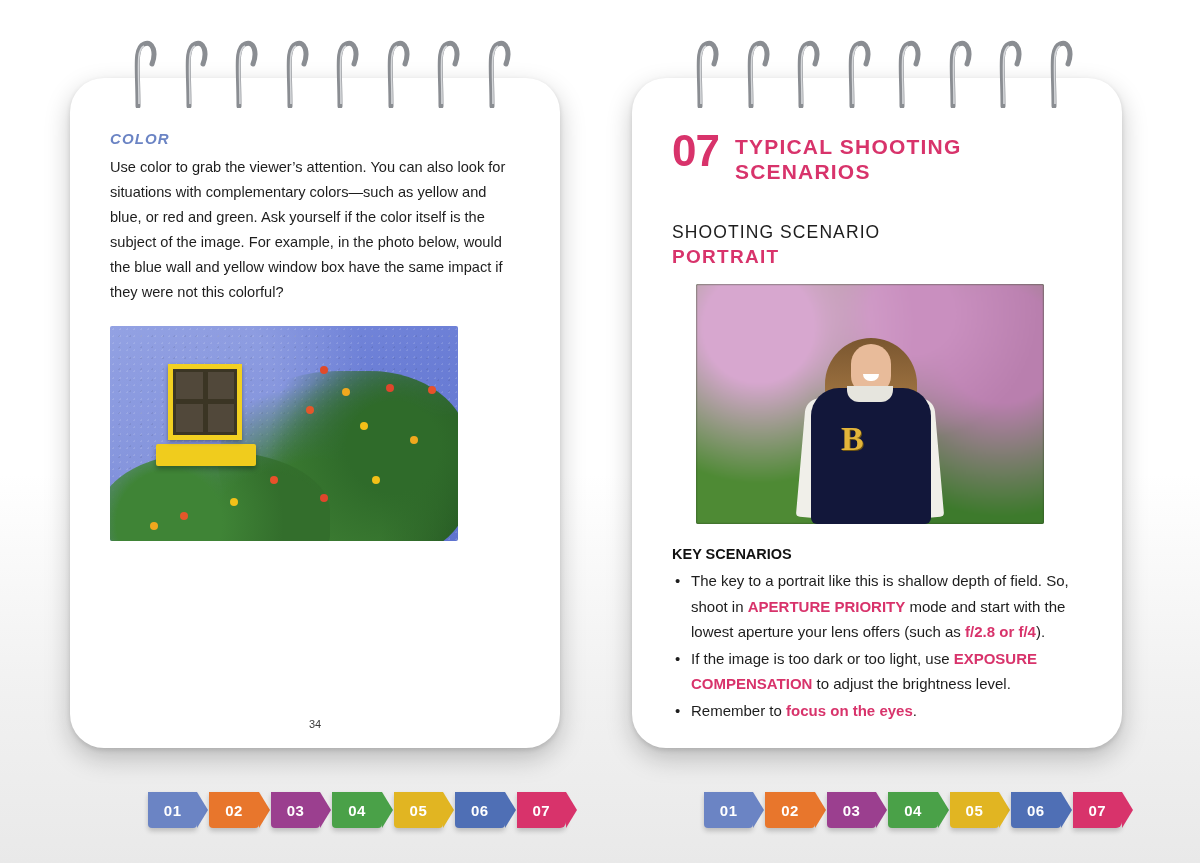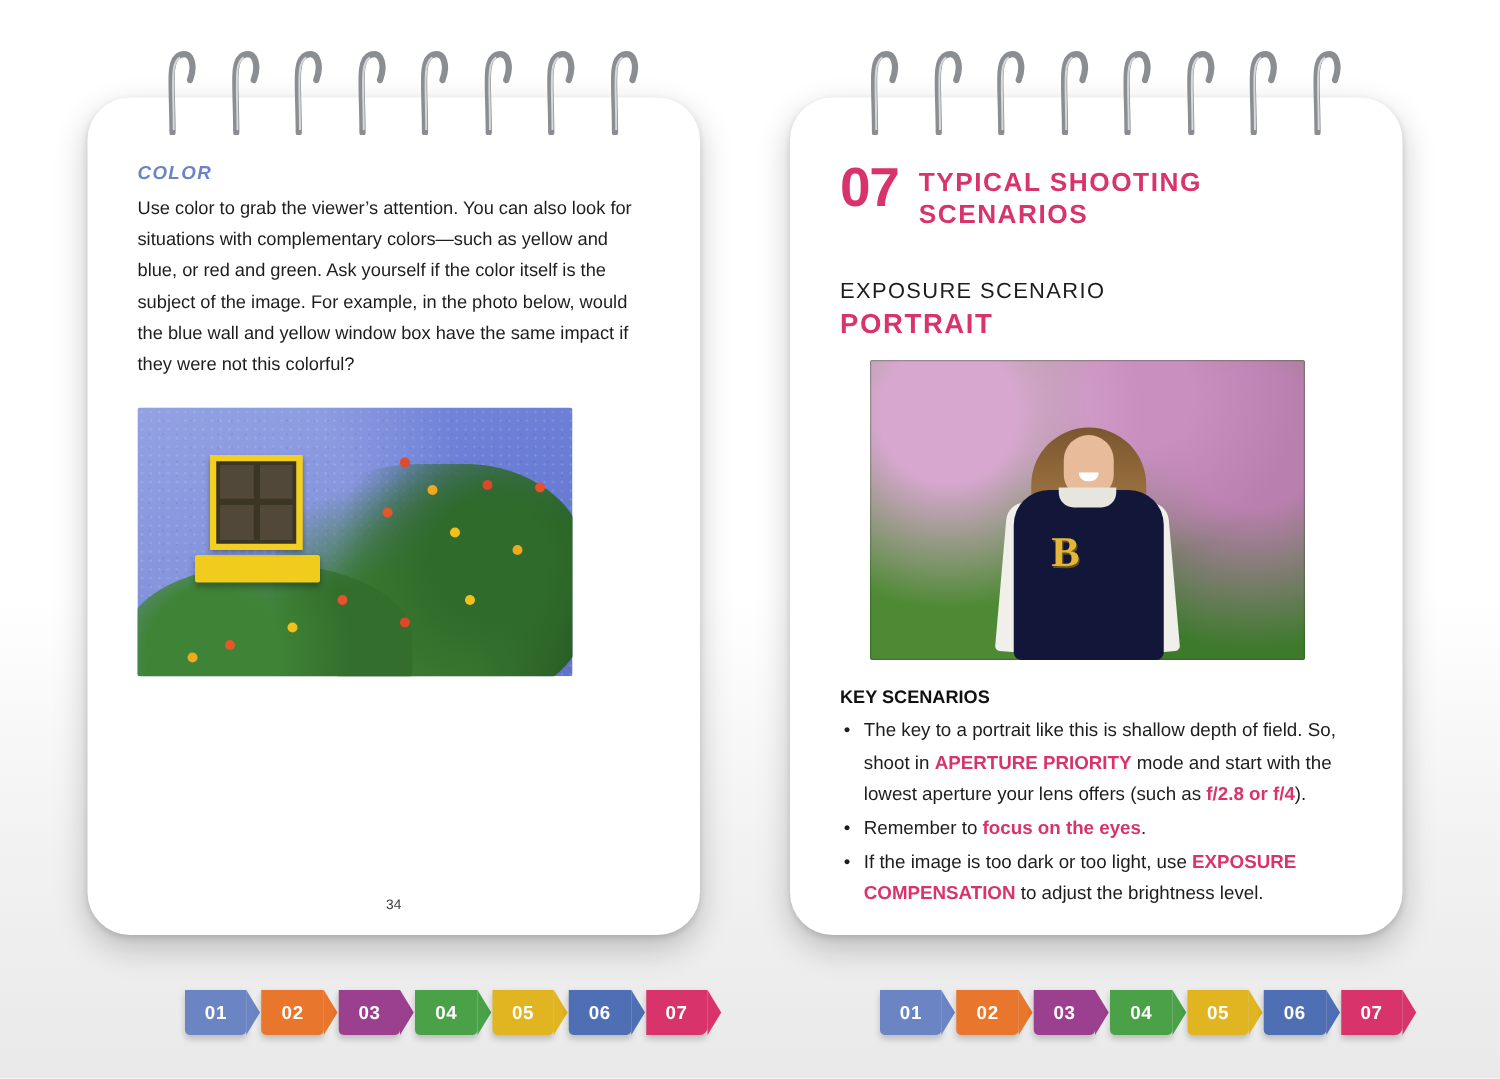--- a/index.html
+++ b/index.html
@@ -204,21 +204,21 @@
     text-transform: uppercase;
   }
   .scen-kicker {
     margin-top: 38px;
     font-size: 17.5px;
     color: #1d1d1d;
     letter-spacing: 1.1px;
   }
   .scen-name {
     color: #d8336b;
-    font-size: 22px;
+    font-size: 19px;
     font-weight: bold;
     letter-spacing: 1.3px;
     margin-top: 3px;
   }
   .portrait-photo {
     margin: 16px 0 0 24px;
     width: 348px; height: 240px;
     border-radius: 2px;
     overflow: hidden;
     position: relative;
@@ -476,40 +476,40 @@
           </svg>
         </div>
     </div>
 
     <div class="page">
       <div class="chap-head">
         <div class="chap-num">07</div>
         <div class="chap-title">TYPICAL SHOOTING SCENARIOS</div>
       </div>
 
-      <div class="scen-kicker">EXPOSURE SCENARIO</div>
+      <div class="scen-kicker">SHOOTING SCENARIO</div>
       <div class="scen-name">PORTRAIT</div>
 
       <div class="portrait-photo">
         <div class="bg-blur"></div>
         <div class="subject">
           <div class="hair-back"></div>
           <div class="face"></div>
           <div class="smile"></div>
           <div class="sleeve-l"></div>
           <div class="sleeve-r"></div>
           <div class="jacket"></div>
           <div class="collar"></div>
           <div class="letter">B</div>
         </div>
       </div>
 
       <div class="kp-title">KEY SCENARIOS</div>
       <ul class="kp">
         <li><span><span>The key to a portrait like this is shallow depth of field. So, shoot in </span><span class="em">APERTURE PRIORITY</span><span> mode and start with the lowest aperture your lens offers (such as </span><span class="em">f/2.8 or f/4</span><span>).</span></span></li>
+        <li><span><span>If the image is too dark or too light, use </span><span class="em">EXPOSURE COMPENSATION</span><span> to adjust the brightness level.</span></span></li>
         <li><span><span>Remember to </span><span class="em">focus on the eyes</span><span>.</span></span></li>
-        <li><span><span>If the image is too dark or too light, use </span><span class="em">EXPOSURE COMPENSATION</span><span> to adjust the brightness level.</span></span></li>
       </ul>
 
     </div>
   </div>
 
 </div>
 
 </body></html>

